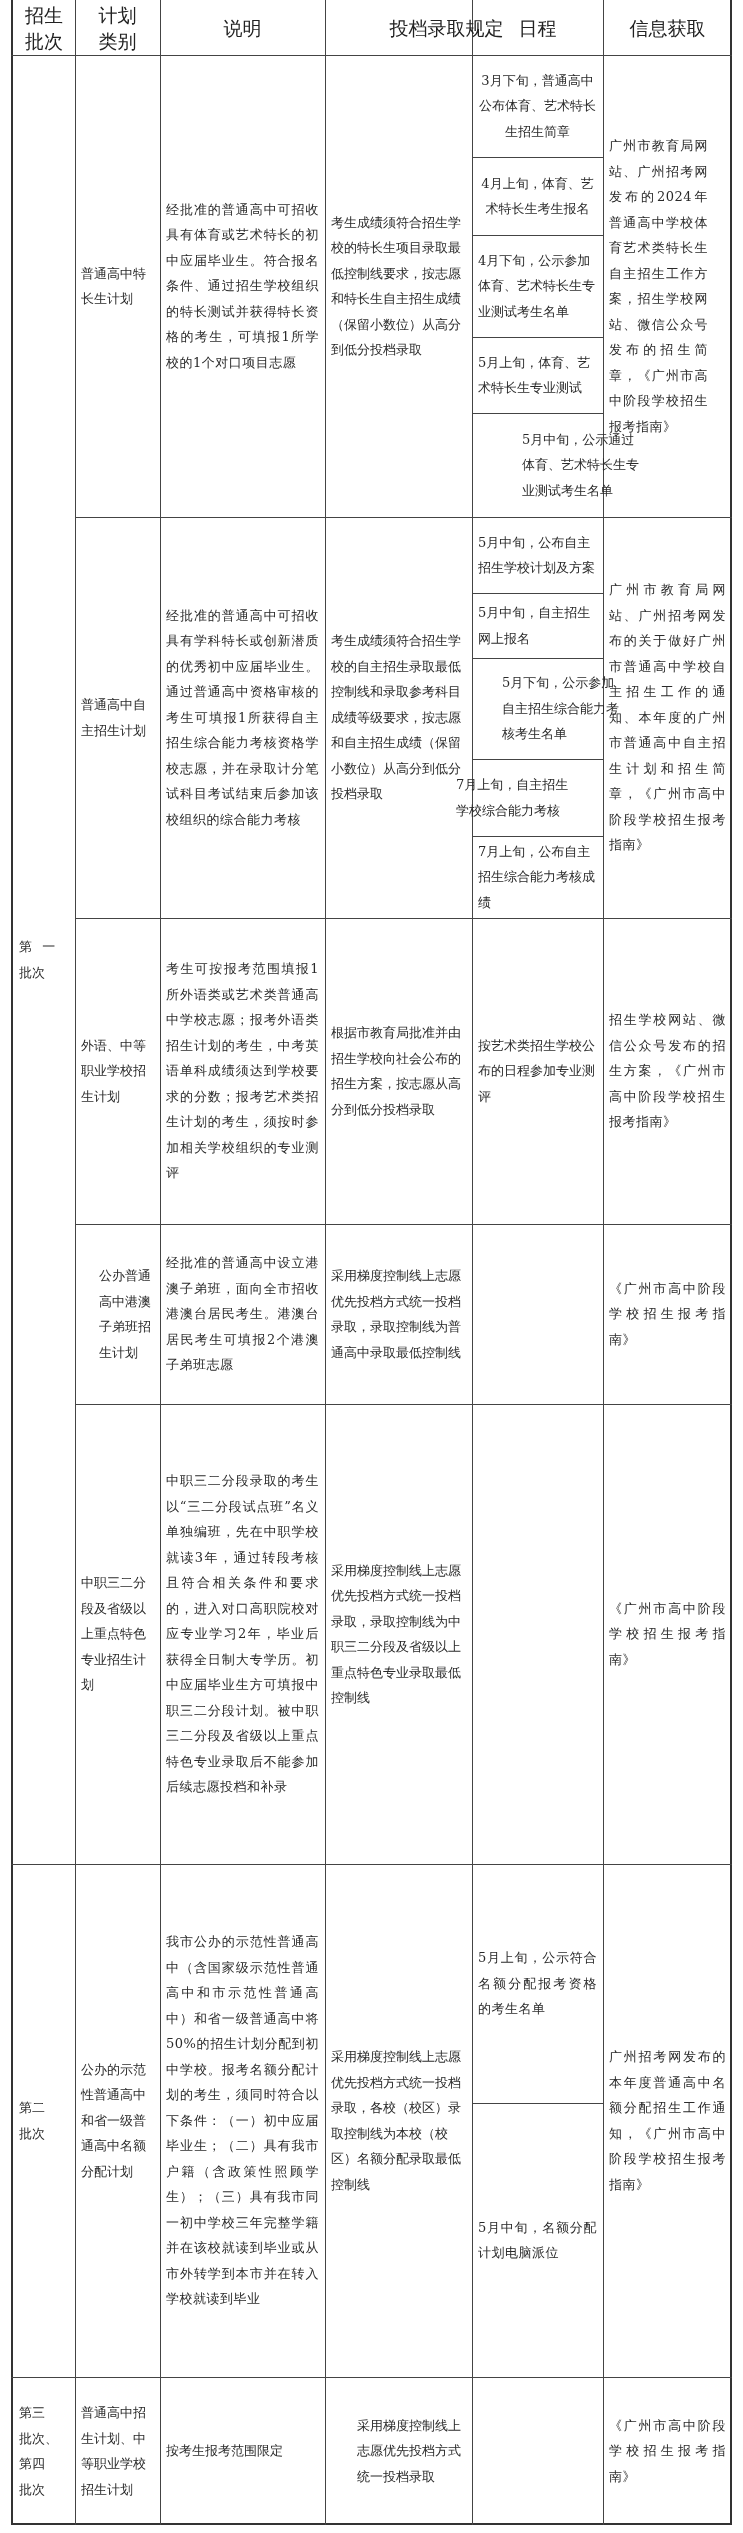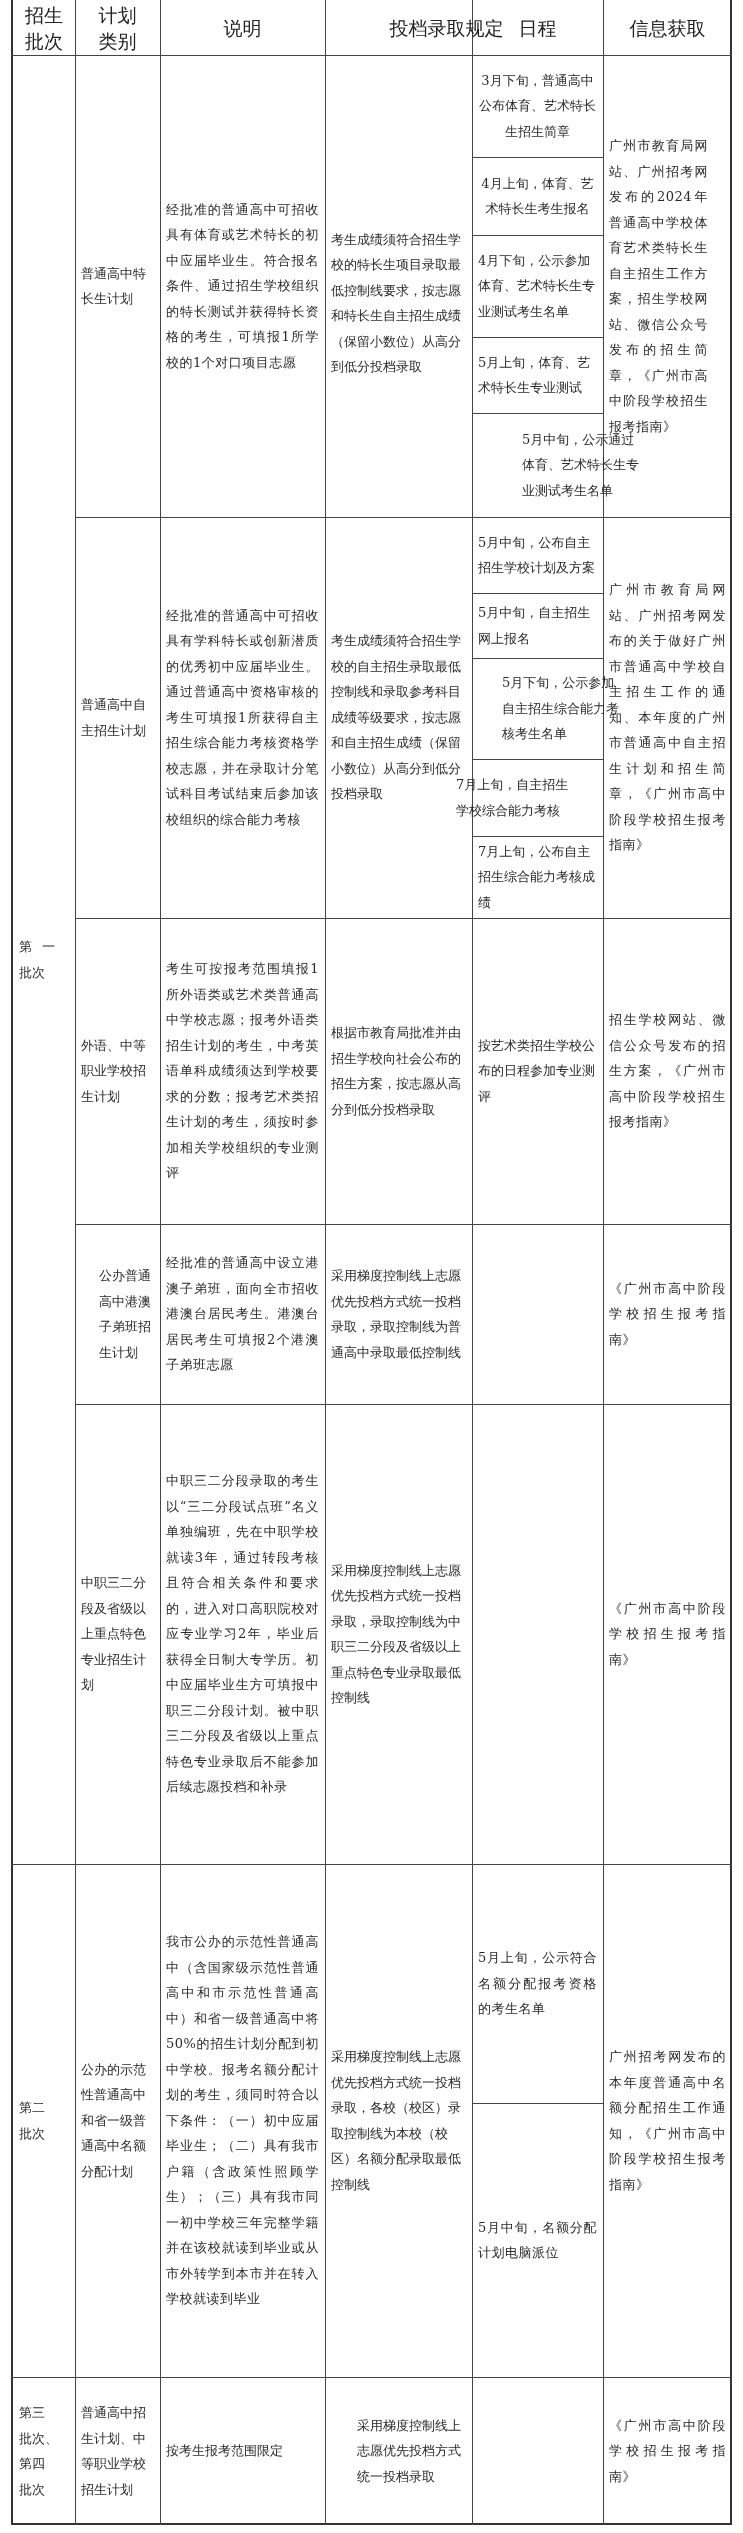--- a/index.html
+++ b/index.html
@@ -90,21 +90,21 @@
       <span style="display:block">批次</span>
     </span>
 </div>
 
 <div class="cell" style="left:75px;top:55px;width:85px;height:462px;">
   <span>普通高中特长生计划</span>
 </div>
 <div class="cell just" style="left:160px;top:55px;width:165px;height:462px;">
   <span>经批准的普通高中可招收具有体育或艺术特长的初中应届毕业生。符合报名条件、通过招生学校组织的特长测试并获得特长资格的考生，可填报1所学校的1个对口项目志愿</span>
 </div>
-<div class="cell" style="left:325px;top:72px;width:147px;height:462px;align-items:center;">
+<div class="cell" style="left:325px;top:55px;width:147px;height:462px;align-items:center;">
   <span>考生成绩须符合招生学校的特长生项目录取最低控制线要求，按志愿和特长生自主招生成绩（保留小数位）从高分到低分投档录取</span>
 </div>
 <div class="cell center" style="left:472px;top:55px;width:131px;height:102px;">
   <span>3月下旬，普通高中公布体育、艺术特长生招生简章</span>
 </div>
 <div class="cell center" style="left:472px;top:157px;width:131px;height:78px;">
   <span>4月上旬，体育、艺术特长生考生报名</span>
 </div>
 <div class="cell" style="left:472px;top:235px;width:131px;height:102px;">
   <span>4月下旬，公示参加体育、艺术特长生专业测试考生名单</span>

